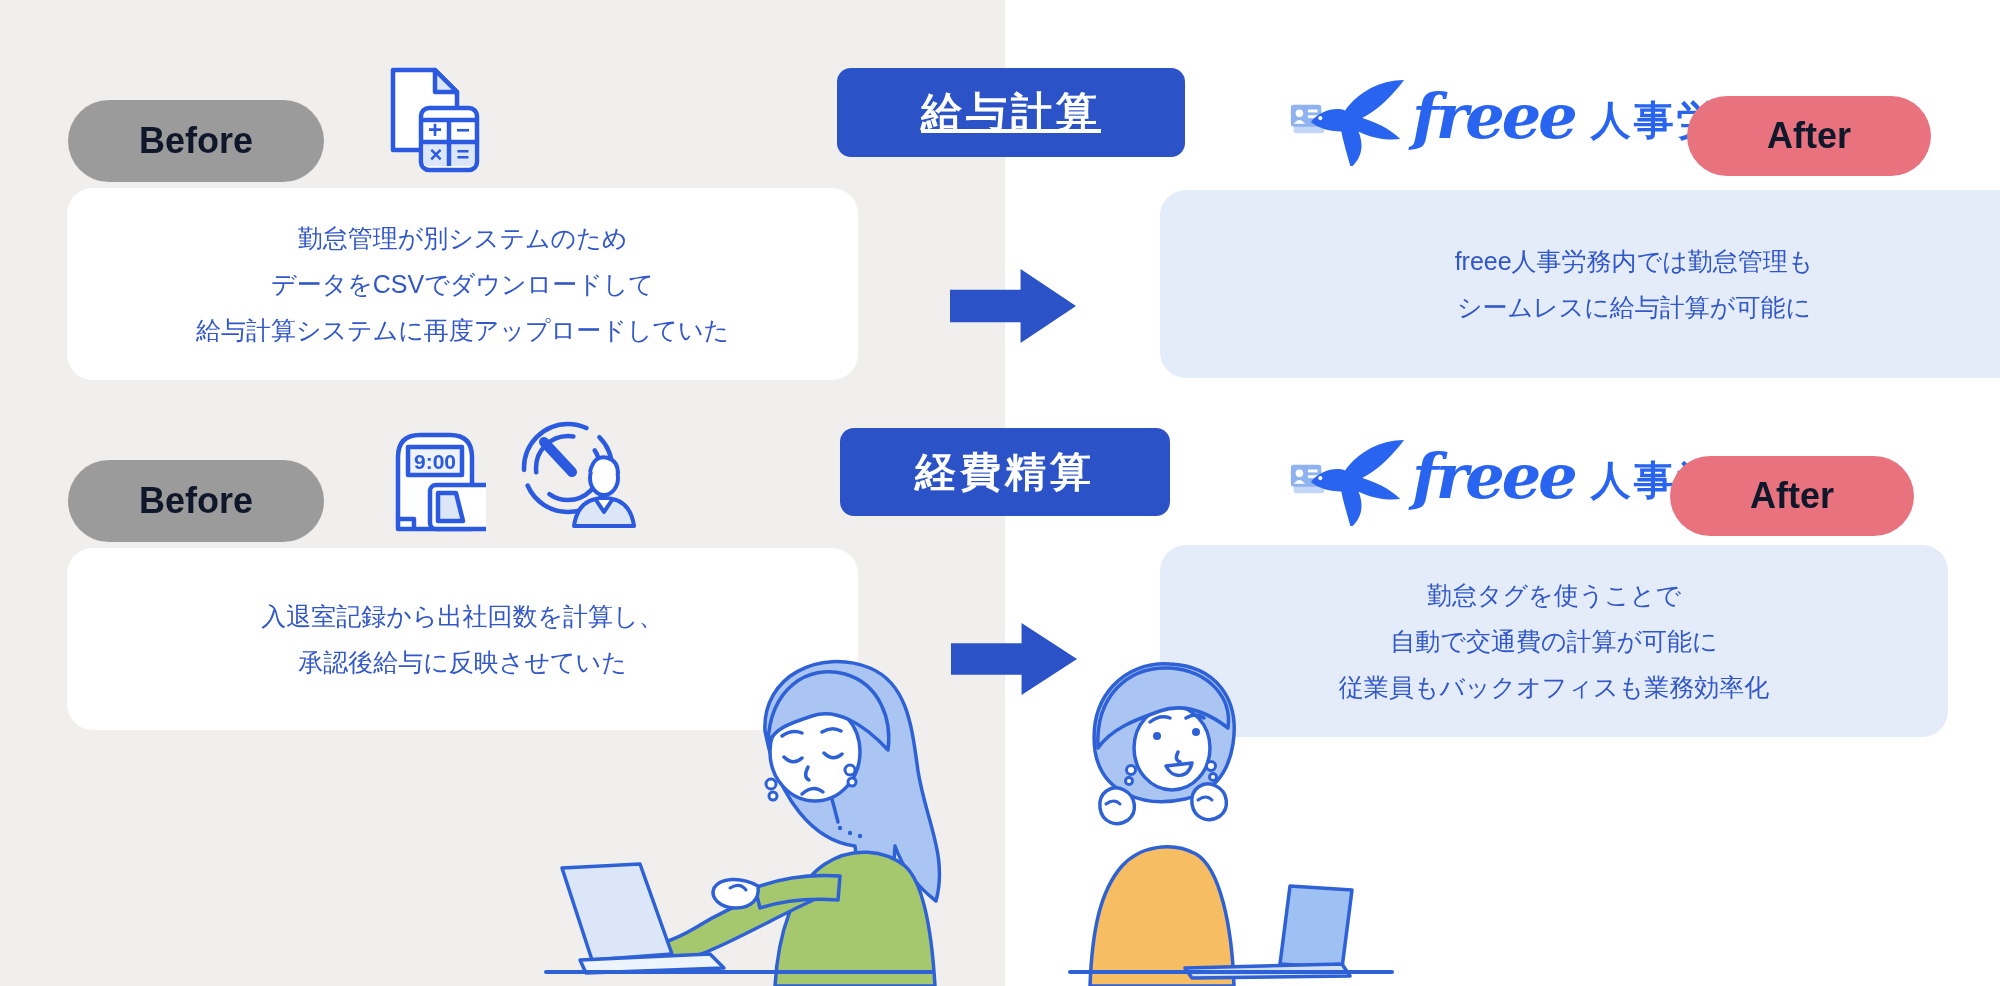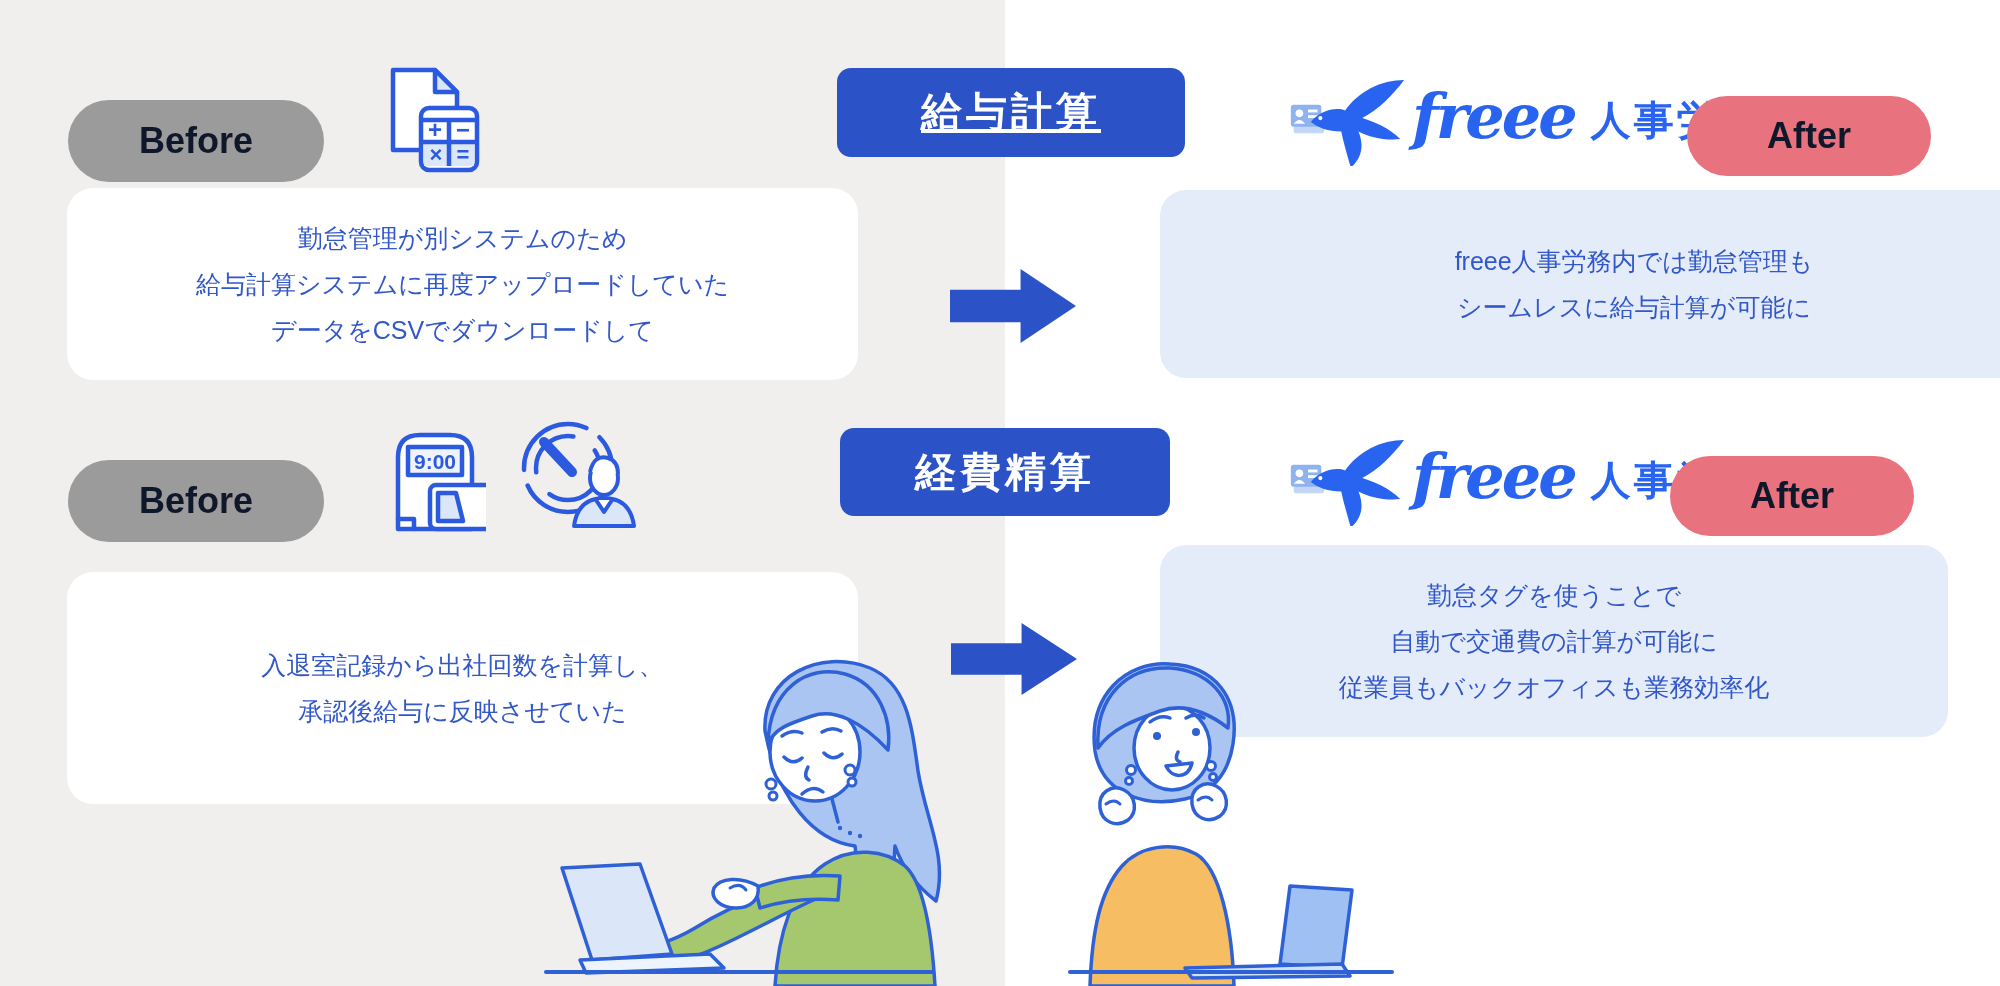--- a/index.html
+++ b/index.html
@@ -65,22 +65,22 @@
     <line x1="66" y1="58" x2="66" y2="104"></line>
   </g>
   <text x="52" y="76" text-anchor="middle" font-size="24" font-weight="bold" fill="#2b5ae0">+</text>
   <text x="80" y="76" text-anchor="middle" font-size="24" font-weight="bold" fill="#2b5ae0">−</text>
   <text x="53" y="100" text-anchor="middle" font-size="22" font-weight="bold" fill="#2b5ae0">×</text>
   <text x="80" y="100" text-anchor="middle" font-size="22" font-weight="bold" fill="#2b5ae0">=</text>
 </svg>
 
 <div class="abs txtbox white" style="left:67px;top:188px;width:791px;height:192px;">
   <div>勤怠管理が別システムのため</div>
+  <div>データをCSVでダウンロードして</div>
   <div>給与計算システムに再度アップロードしていた</div>
-  <div>データをCSVでダウンロードして</div>
 </div>
 
 <div class="abs banner" style="left:837px;top:68px;width:348px;height:89px;text-decoration:underline;">
   <span>給与計算</span>
 </div>
 
 <div class="abs arrow" style="left:950px;top:269px;width:126px;height:74px;"></div>
 
 <div class="abs logo" style="left:1288px;top:72px;">
   <svg class="bird" viewBox="0 0 124 96">
@@ -128,21 +128,21 @@
     <line x1="28" y1="28" x2="56" y2="58" stroke-width="10"></line>
   </g>
   <g stroke="#2b5ae0" stroke-width="4" stroke-linejoin="round">
     <path d="M58,112 Q62,84 88,84 Q114,84 118,112 Z" fill="#dbe7f9"></path>
     <path d="M80,86 L88,98 L96,86" fill="#ffffff"></path>
     <ellipse cx="88" cy="64" rx="14" ry="17" fill="#ffffff"></ellipse>
     <path d="M74,58 Q78,40 92,44 Q102,47 102,60" fill="#ffffff"></path>
   </g>
 </svg>
 
-<div class="abs txtbox white" style="left:67px;top:572px;width:791px;height:232px;">
+<div class="abs txtbox white" style="left:67px;top:548px;width:791px;height:182px;">
   <div>入退室記録から出社回数を計算し、</div>
   <div>承認後給与に反映させていた</div>
 </div>
 
 <div class="abs banner" style="left:840px;top:428px;width:330px;height:88px;">
   <span>経費精算</span>
 </div>
 
 <div class="abs arrow" style="left:951px;top:623px;width:126px;height:72px;"></div>
 

